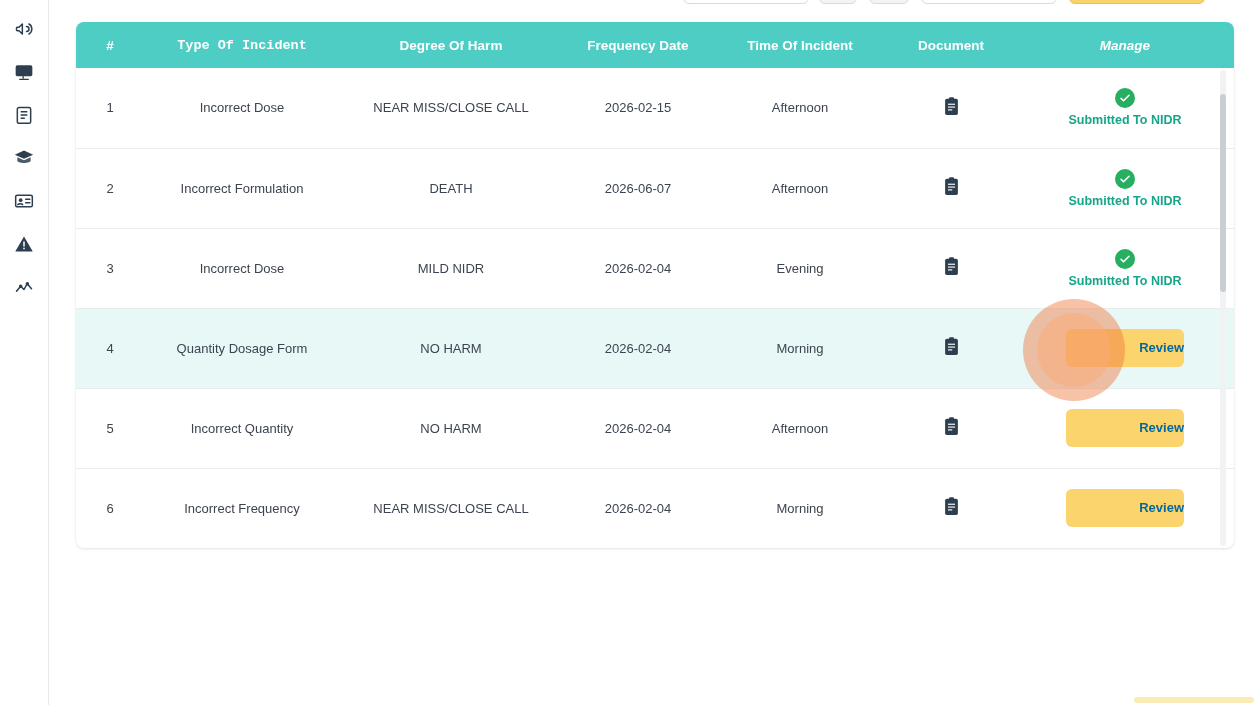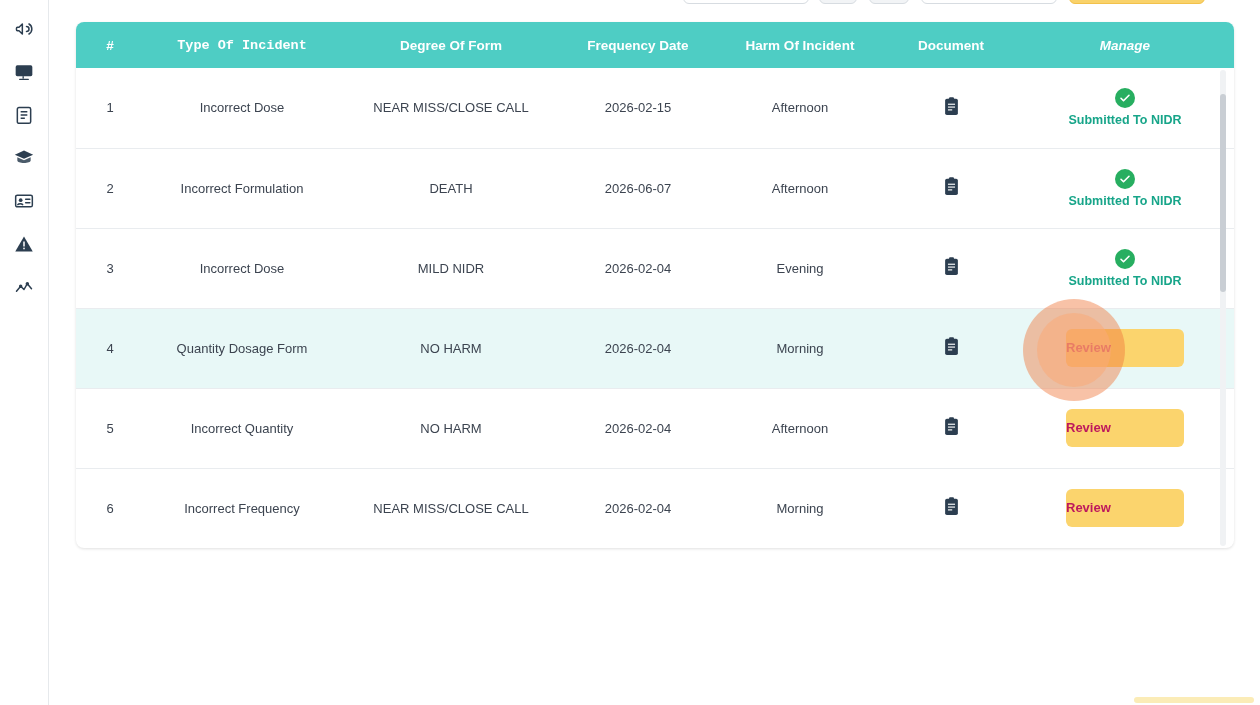--- a/index.html
+++ b/index.html
@@ -128,24 +128,24 @@
     white-space: nowrap;
   }
 
   .review-btn {
     display: inline-block;
     width: 118px;
     height: 38px;
     line-height: 38px;
     border-radius: 6px;
     background: #fbd46d;
-    color: #be185d;
+    color: #0369a1;
     font-size: 13px;
     font-weight: bold;
-    text-align: left;
+    text-align: right;
     cursor: pointer;
     border: none;
     font-family: "Liberation Sans", sans-serif;
   }
 
   .manage-cell-inner {
     display: flex;
     align-items: center;
     justify-content: center;
     gap: 14px;
@@ -274,23 +274,23 @@
     <div class="top-pill pill-d"></div>
     <div class="top-pill pill-e"></div>
   </div>
 
   <section class="card">
     <table class="grid">
       <thead>
         <tr>
           <th class="col-num">#</th>
           <th class="col-type">Type Of Incident</th>
-          <th class="col-harm">Degree Of Form</th>
+          <th class="col-harm">Degree Of Harm</th>
           <th class="col-date">Frequency Date</th>
-          <th class="col-time">Harm Of Incident</th>
+          <th class="col-time">Time Of Incident</th>
           <th class="col-doc">Document</th>
           <th class="col-manage">Manage</th>
         </tr>
       </thead>
       <tbody>
 
         <tr>
           <td>1</td>
           <td>Incorrect Dose</td>
           <td>NEAR MISS/CLOSE CALL</td>

